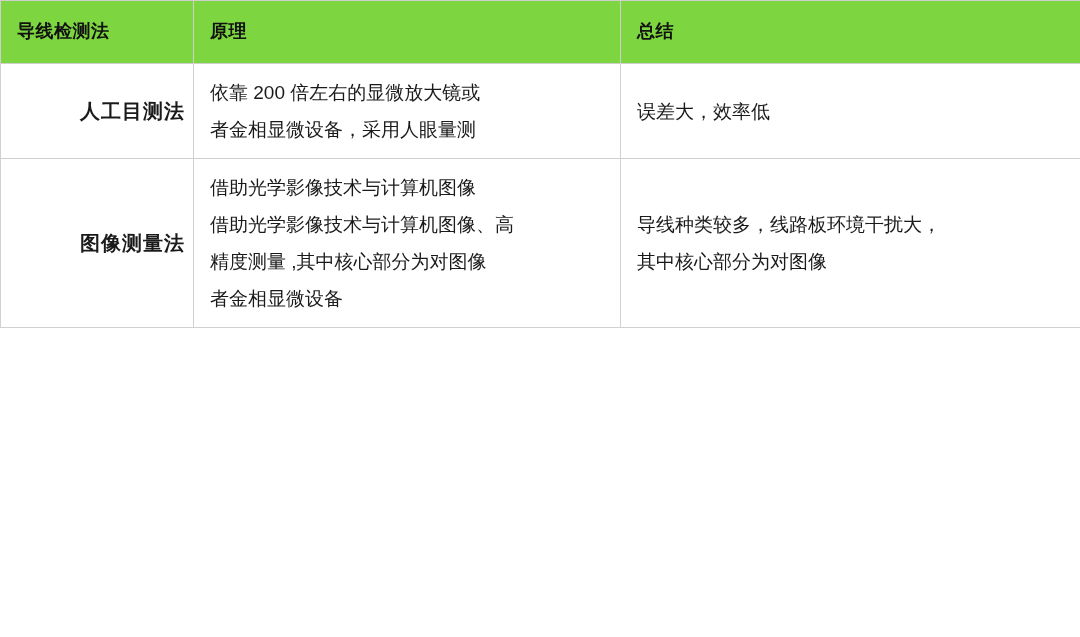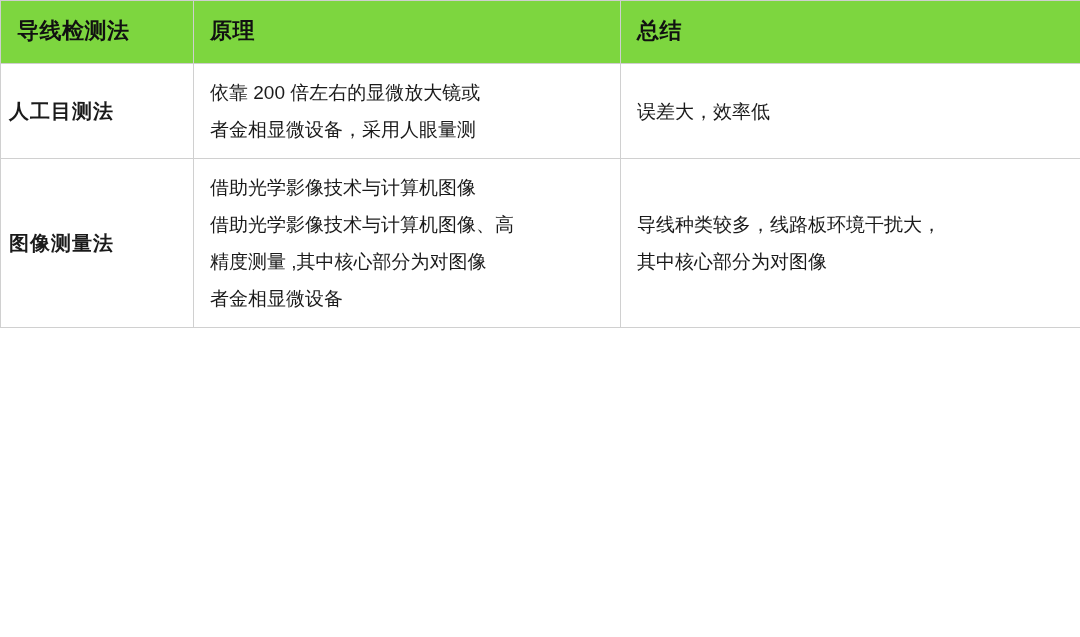--- a/index.html
+++ b/index.html
@@ -23,41 +23,41 @@
     width: 1080px;
     table-layout: fixed;
   }
   table.comparison col.c1 { width: 193px; }
   table.comparison col.c2 { width: 427px; }
   table.comparison col.c3 { width: 460px; }
 
   table.comparison thead th {
     background: #7DD63F;
     color: #111111;
-    font-size: 22px;
+    font-size: 18px;
     font-weight: bold;
     text-align: left;
     padding: 14px 16px 16px 16px;
     border: 1px solid #cfcfcf;
     border-top: 1px solid #cfcfcf;
     letter-spacing: 0.5px;
     height: 32px;
     vertical-align: middle;
   }
   table.comparison tbody td {
     border: 1px solid #d0d0d0;
     vertical-align: middle;
     font-size: 19px;
     line-height: 1.95;
     padding: 10px 16px;
     color: #1a1a1a;
   }
   table.comparison tbody td.method {
     font-weight: bold;
-    text-align: left;
+    text-align: right;
     font-size: 20px;
     line-height: 2.0;
     letter-spacing: 1px;
     padding: 10px 8px;
   }
   table.comparison tbody td.principle,
   table.comparison tbody td.summary {
     text-align: left;
   }
   .cell-line { display: block; }

